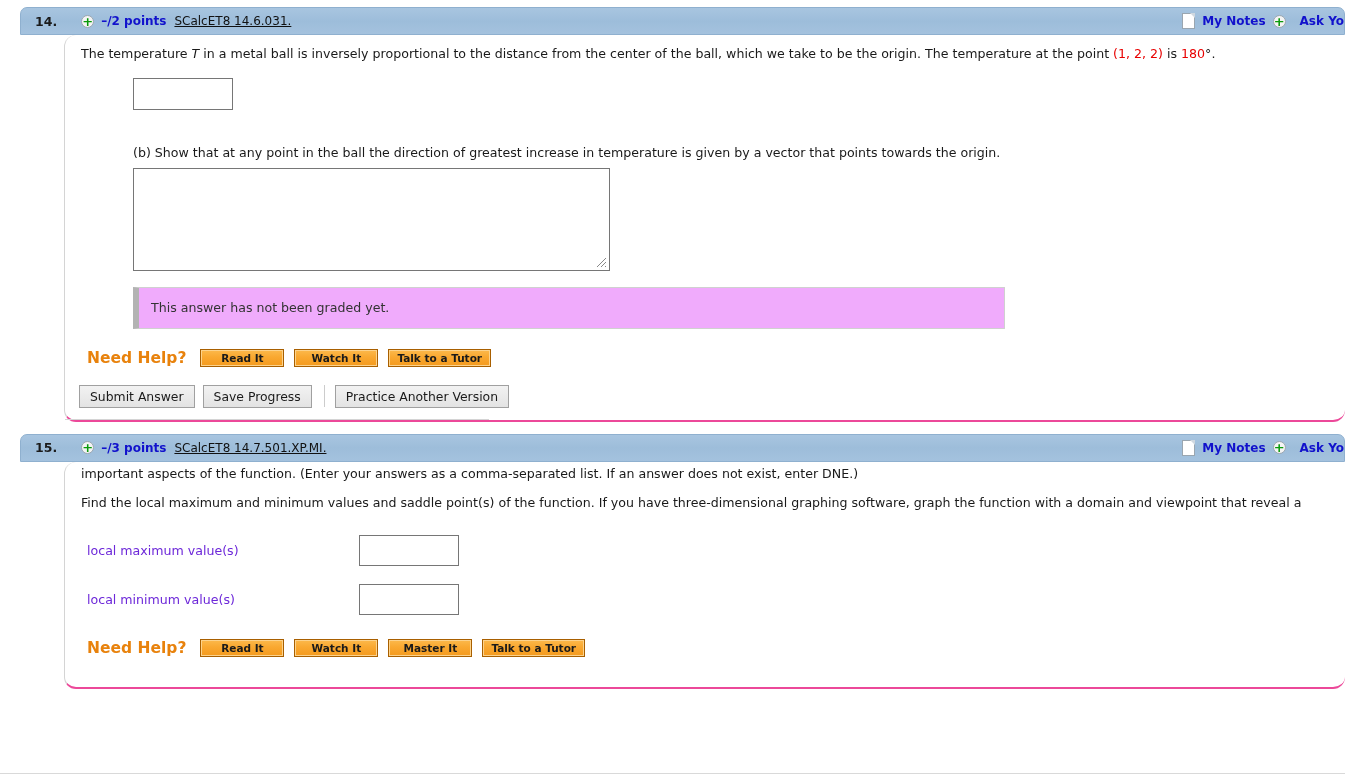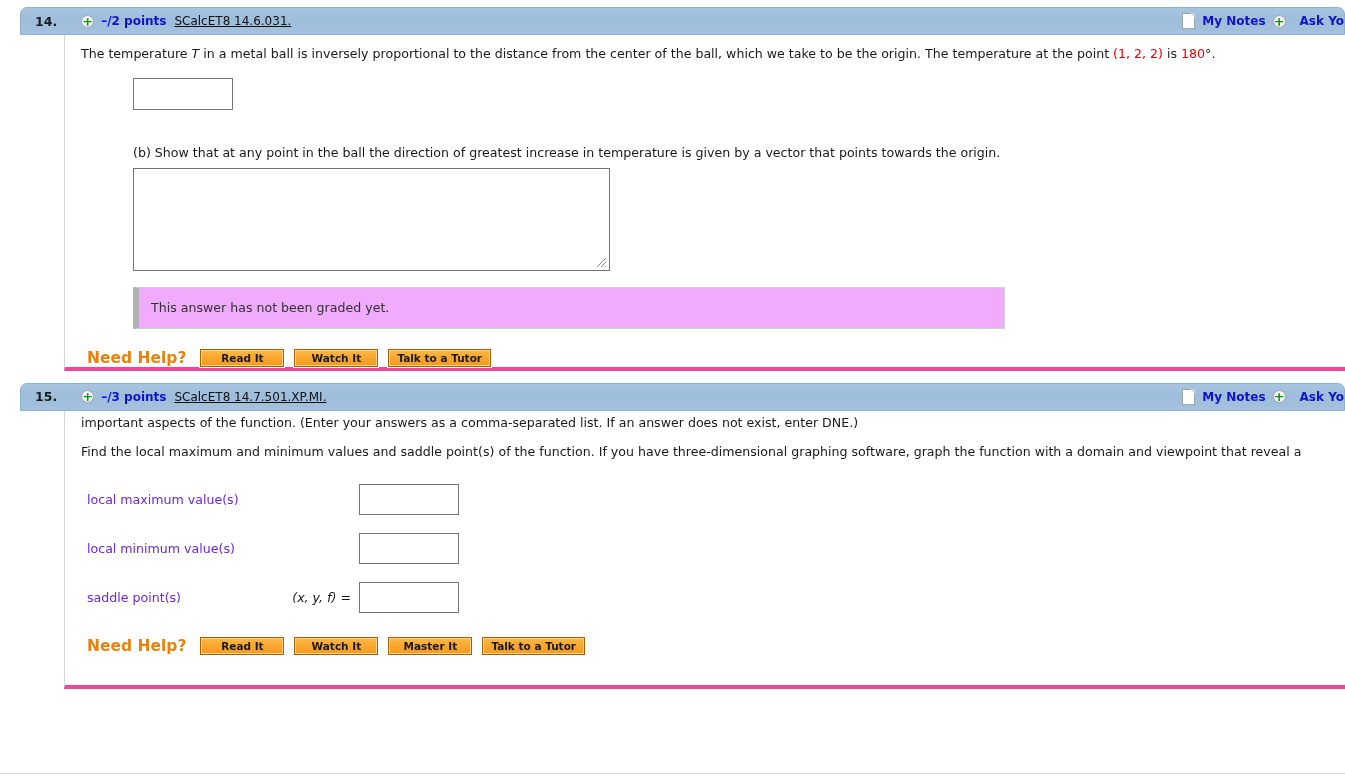--- a/index.html
+++ b/index.html
@@ -50,23 +50,24 @@
     content: ""; position: absolute; right: -1px; top: -1px;
     border-width: 0 5px 5px 0; border-style: solid;
     border-color: transparent #cfd8e0 transparent transparent;
   }
   .hdr-link { color: #1111cc; font-weight: bold; font-size: 12px; white-space: nowrap; }
 
   .q-body {
     margin-left: 64px;
     border-left: 1px solid #d4d4d4;
     border-right: 1px solid #d4d4d4;
-    border-bottom: 4px solid #ec4899;
+    border-bottom: 2px solid #ec4899;
     background: #ffffff;
     position: relative;
+    border-radius: 12px;
   }
   .q-body.no-right { border-right: none; }
 
   .q-text {
     font-size: 12.6px; color: #1a1a1a; line-height: 1.55;
     padding: 10px 0 0 16px;
     white-space: nowrap;
   }
   .red { color: #e80000; }
   .ital { font-style: italic; }
@@ -195,20 +196,27 @@
       </div>
     </div>
 
     <div class="need-help-row" style="padding-top:20px;">
       <span class="need-help-label">Need Help?</span>
       <span class="help-btn">Read It</span>
       <span class="help-btn">Watch It</span>
       <span class="help-btn">Talk to a Tutor</span>
     </div>
 
+    <div class="actions-row" style="padding-top:18px; padding-bottom:12px;">
+      <span class="gray-btn">Submit Answer</span>
+      <span class="gray-btn">Save Progress</span>
+      <span class="vsep"></span>
+      <span class="gray-btn">Practice Another Version</span>
+      <span class="actions-underline" style="width:424px;"></span>
+    </div>
 
   </div>
 </div>
 
 <div class="question-block" style="margin-top:12px;">
 
   <div class="q-header">
     <span class="q-num">15.</span>
     <span class="plus-icon">+</span>
     <span class="q-points">–/3 points</span>
@@ -230,25 +238,20 @@
 
     <div class="ans-grid" style="padding-top:22px;">
       <div class="ans-row">
         <span class="ans-label">local maximum value(s)</span>
         <span class="ans-prefix"></span>
         <input class="ans-box-15" type="text" value="" style="">
       </div>
       <div class="ans-row" style="margin-top:18px;">
         <span class="ans-label">local minimum value(s)</span>
         <span class="ans-prefix"></span>
-        <input class="ans-box-15" type="text" value="" style="">
-      </div>
-      <div class="ans-row" style="margin-top:18px;">
-        <span class="ans-label">saddle point(s)</span>
-        <span class="ans-prefix ital">(x, y, f)  =</span>
         <input class="ans-box-15" type="text" value="" style="">
       </div>
     </div>
 
     <div class="need-help-row" style="padding-top:10px;">
       <span class="need-help-label">Need Help?</span>
       <span class="help-btn">Read It</span>
       <span class="help-btn">Watch It</span>
       <span class="help-btn">Master It</span>
       <span class="help-btn">Talk to a Tutor</span>

